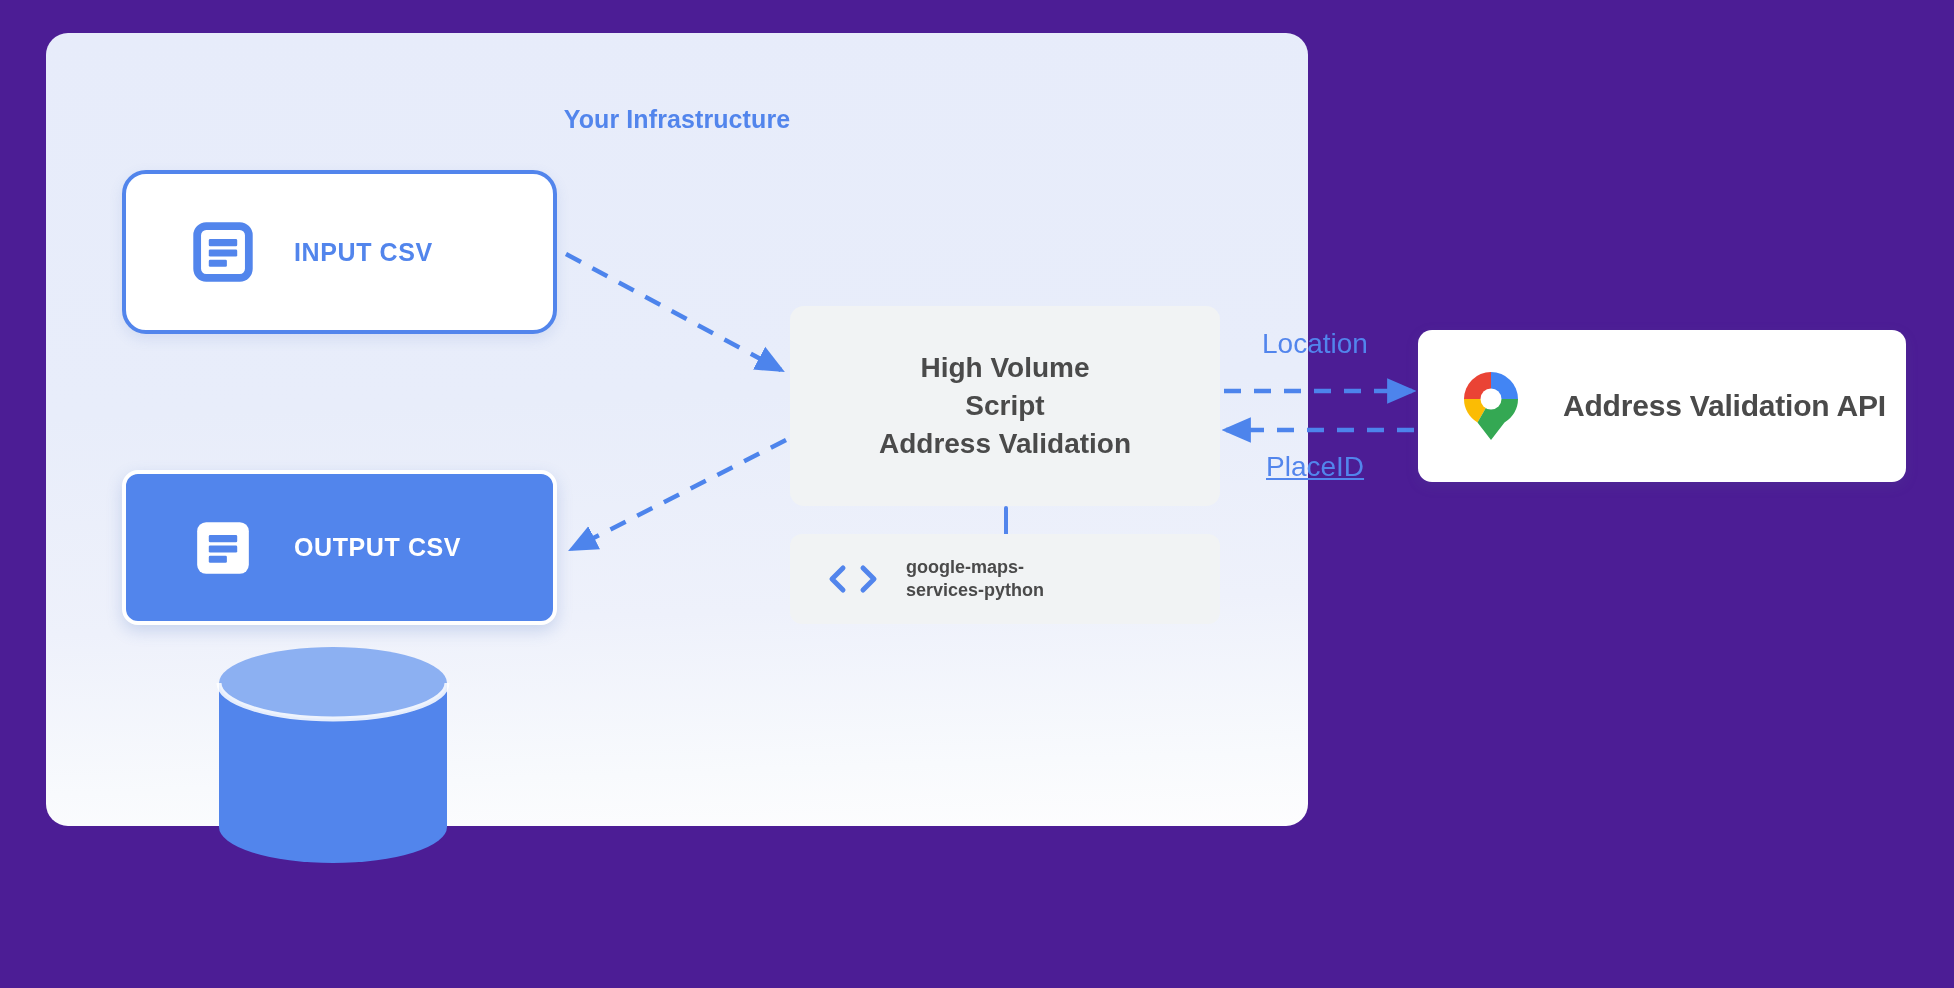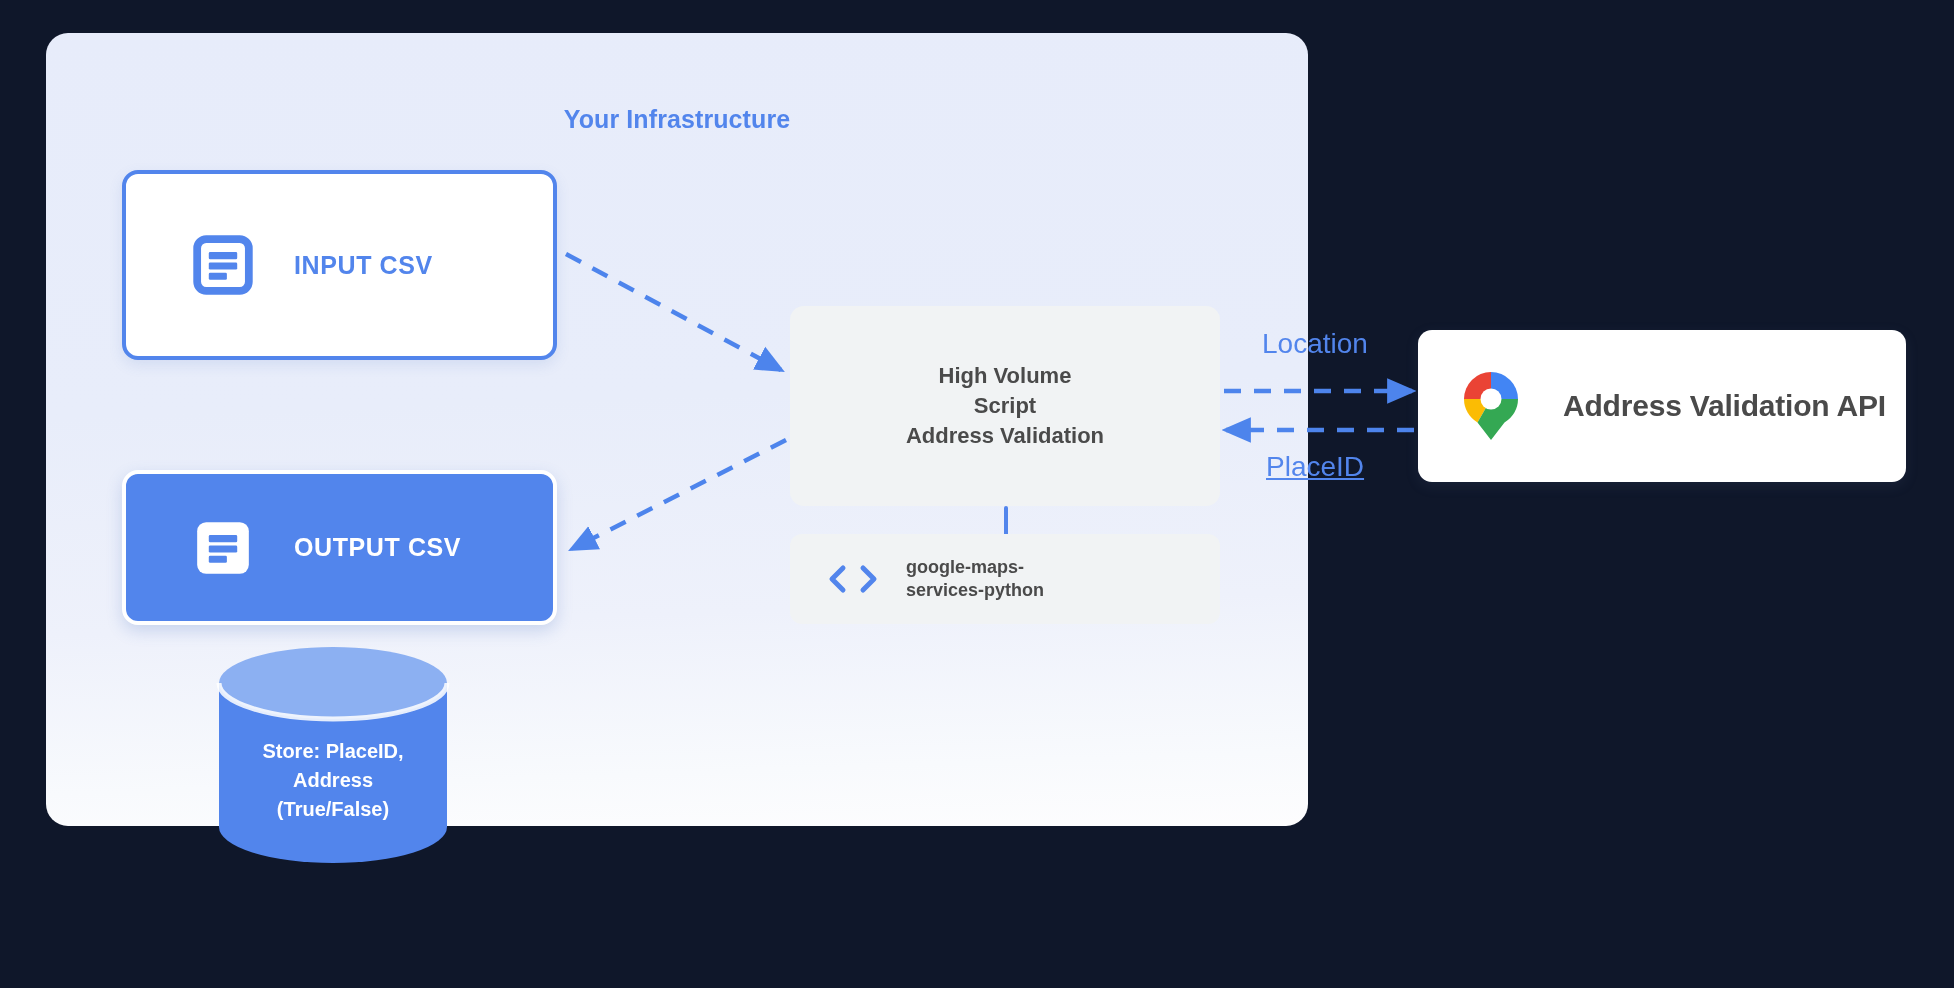--- a/index.html
+++ b/index.html
@@ -13,21 +13,21 @@
     font-family: "Liberation Sans", sans-serif;
     overflow: hidden;
     position: relative;
   }
 
   #stage {
     position: absolute;
     left: 0; top: 0;
     width: 1954px;
     height: 988px;
-    background: #0f172a;
+    background: #4c1d95;
   }
 
   
   .infra-panel {
     position: absolute;
     left: 46px;
     top: 33px;
     width: 1262px;
     height: 793px;
     border-radius: 22px;
@@ -51,24 +51,24 @@
     box-sizing: border-box;
     display: flex;
     align-items: center;
   }
 
   
   .input-csv {
     left: 122px;
     top: 170px;
     width: 435px;
-    height: 190px;
+    height: 164px;
     background: #ffffff;
     border: 4px solid #5285ec;
-    border-radius: 16px;
+    border-radius: 24px;
     box-shadow: 0 5px 14px rgba(70, 110, 190, 0.13);
     padding-left: 66px;
   }
   .input-csv .node-label {
     font-size: 25px;
     font-weight: bold;
     letter-spacing: 0.6px;
     color: #5285ec;
     margin-left: 40px;
   }
@@ -102,21 +102,21 @@
     top: 306px;
     width: 430px;
     height: 200px;
     background: #f1f3f4;
     border-radius: 14px;
     flex-direction: column;
     justify-content: center;
     text-align: center;
   }
   .script-box .script-text {
-    font-size: 22px;
+    font-size: 28px;
     font-weight: bold;
     line-height: 1.35;
     color: #4a4a4a;
     width: 100%;
     padding: 0 18px;
     box-sizing: border-box;
     text-align: center;
   }
 
   
@@ -255,25 +255,20 @@
     </svg>
     <span class="node-label">OUTPUT CSV</span>
   </div>
 
   <div class="db-cylinder">
     <svg width="240" height="220" viewBox="0 0 240 220">
       <path d="M6 38 L6 182 A114 36 0 0 0 234 182 L234 38 Z" fill="#5285ec"></path>
       <ellipse cx="120" cy="38" rx="114" ry="36" fill="#8cb0f2"></ellipse>
       <path d="M6 38 A114 36 0 0 0 234 38" fill="none" stroke="#ffffff" stroke-width="5" opacity="0.85"></path>
     </svg>
-    <div class="db-text">
-      <div>Store: PlaceID,</div>
-      <div>Address</div>
-      <div>(True/False)</div>
-    </div>
   </div>
 
   <div class="node script-box">
     <div class="script-text">
       <div>High Volume</div>
       <div>Script</div>
       <div>Address Validation</div>
     </div>
   </div>
 

